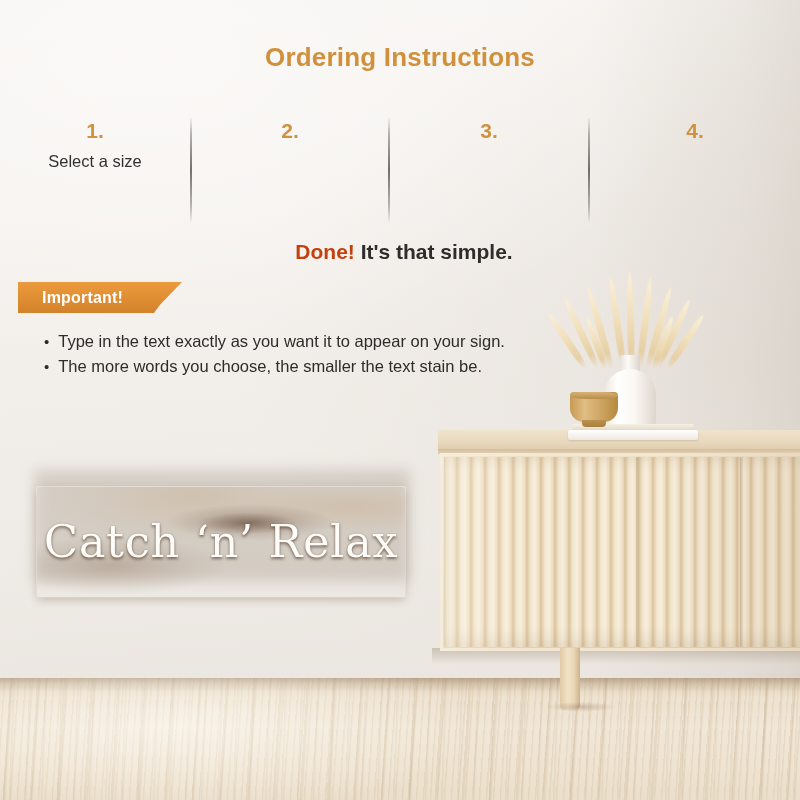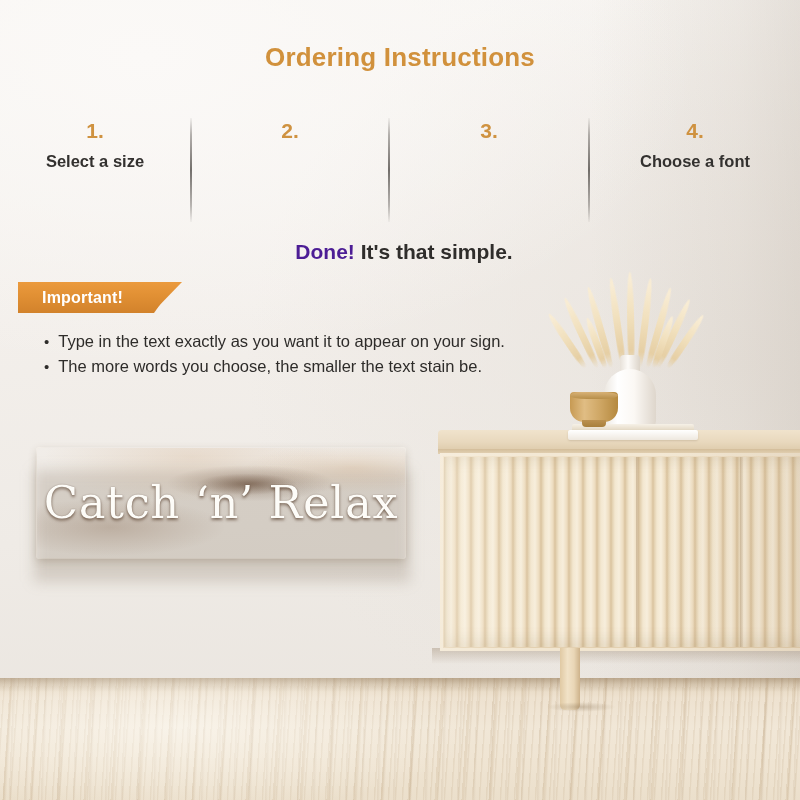--- a/index.html
+++ b/index.html
@@ -146,21 +146,21 @@
   }
 
   
   .sign-shadow{
     position:absolute; left:34px; top:470px; width:376px; height:112px;
     background:rgba(120,100,78,0.22);
     filter:blur(7px);
     border-radius:2px;
   }
   .sign{
-    position:absolute; left:37px; top:448px; width:368px; height:110px;
+    position:absolute; left:37px; top:487px; width:368px; height:110px;
     border-radius:2px;
     overflow:hidden;
     box-shadow:0 3px 9px rgba(110,88,62,0.30), 0 0 0 1px rgba(255,252,246,0.55);
     background:
       linear-gradient(to bottom, rgba(255,238,210,0.14) 0%, rgba(0,0,0,0) 26%, rgba(60,32,10,0.10) 100%),
       repeating-linear-gradient(92deg,
         rgba(92,52,22,0.22) 0px, rgba(92,52,22,0.22) 1px,
         rgba(152,96,46,0.00) 2px, rgba(152,96,46,0.00) 5px,
         rgba(104,58,26,0.16) 6px, rgba(104,58,26,0.16) 7px,
         rgba(170,112,56,0.00) 9px, rgba(170,112,56,0.00) 14px),
@@ -206,38 +206,38 @@
     position:absolute; left:0; top:118px; width:800px; height:100px;
   }
   .step{
     position:absolute; top:0; text-align:center;
   }
   .step-num{
     font-size:21px; font-weight:bold; color:#cf9240; line-height:26px;
   }
   .step-label{
     margin-top:7px;
-    font-size:16.5px; color:#33312f; line-height:21px; font-weight:700;
+    font-size:16.5px; color:#33312f; line-height:21px; font-weight:400;
   }
   .divider{
     position:absolute; top:0; width:2px; height:104px;
     background:linear-gradient(to bottom,
       rgba(120,115,110,0.06) 0%,
       rgba(95,90,86,0.45) 16%,
       rgba(70,66,62,0.75) 50%,
       rgba(95,90,86,0.42) 84%,
       rgba(120,115,110,0.05) 100%);
     filter:blur(0.35px);
   }
 
   .done-line{
     position:absolute; left:0; top:240px; width:800px;
     text-align:center; font-size:21px; font-weight:bold; color:#2f2d2b;
   }
-  .done-word{ color:#4c1d95;margin-left:8px; }
+  .done-word{ color:#c2410c;margin-left:8px; }
 
   .ribbon{
     position:absolute; left:18px; top:282px; height:31px; width:158px;
     background:linear-gradient(to bottom, #eb9a3d 0%, #e08f33 48%, #d2822b 100%);
     display:flex; align-items:center;
     padding-left:24px;
     clip-path:polygon(0 0, 100% 0, calc(100% - 22px) 100%, 0 100%);
   }
   .ribbon-tail{
     position:absolute; left:152px; top:282px; height:31px; width:30px;
@@ -337,21 +337,20 @@
     <div class="divider" style="left:388px;"></div>
 
     <div class="step" style="left:390px; width:198px;">
       <div class="step-num">3.</div>
     </div>
 
     <div class="divider" style="left:588px;"></div>
 
     <div class="step" style="left:590px; width:210px;">
       <div class="step-num">4.</div>
-      <div class="step-label">Choose a font</div>
     </div>
   </div>
 
   <div class="done-line">
     <span class="done-word">Done!</span>
     <span>It's that simple.</span>
   </div>
 
   <div class="ribbon-tail"></div>
   <div class="ribbon">

